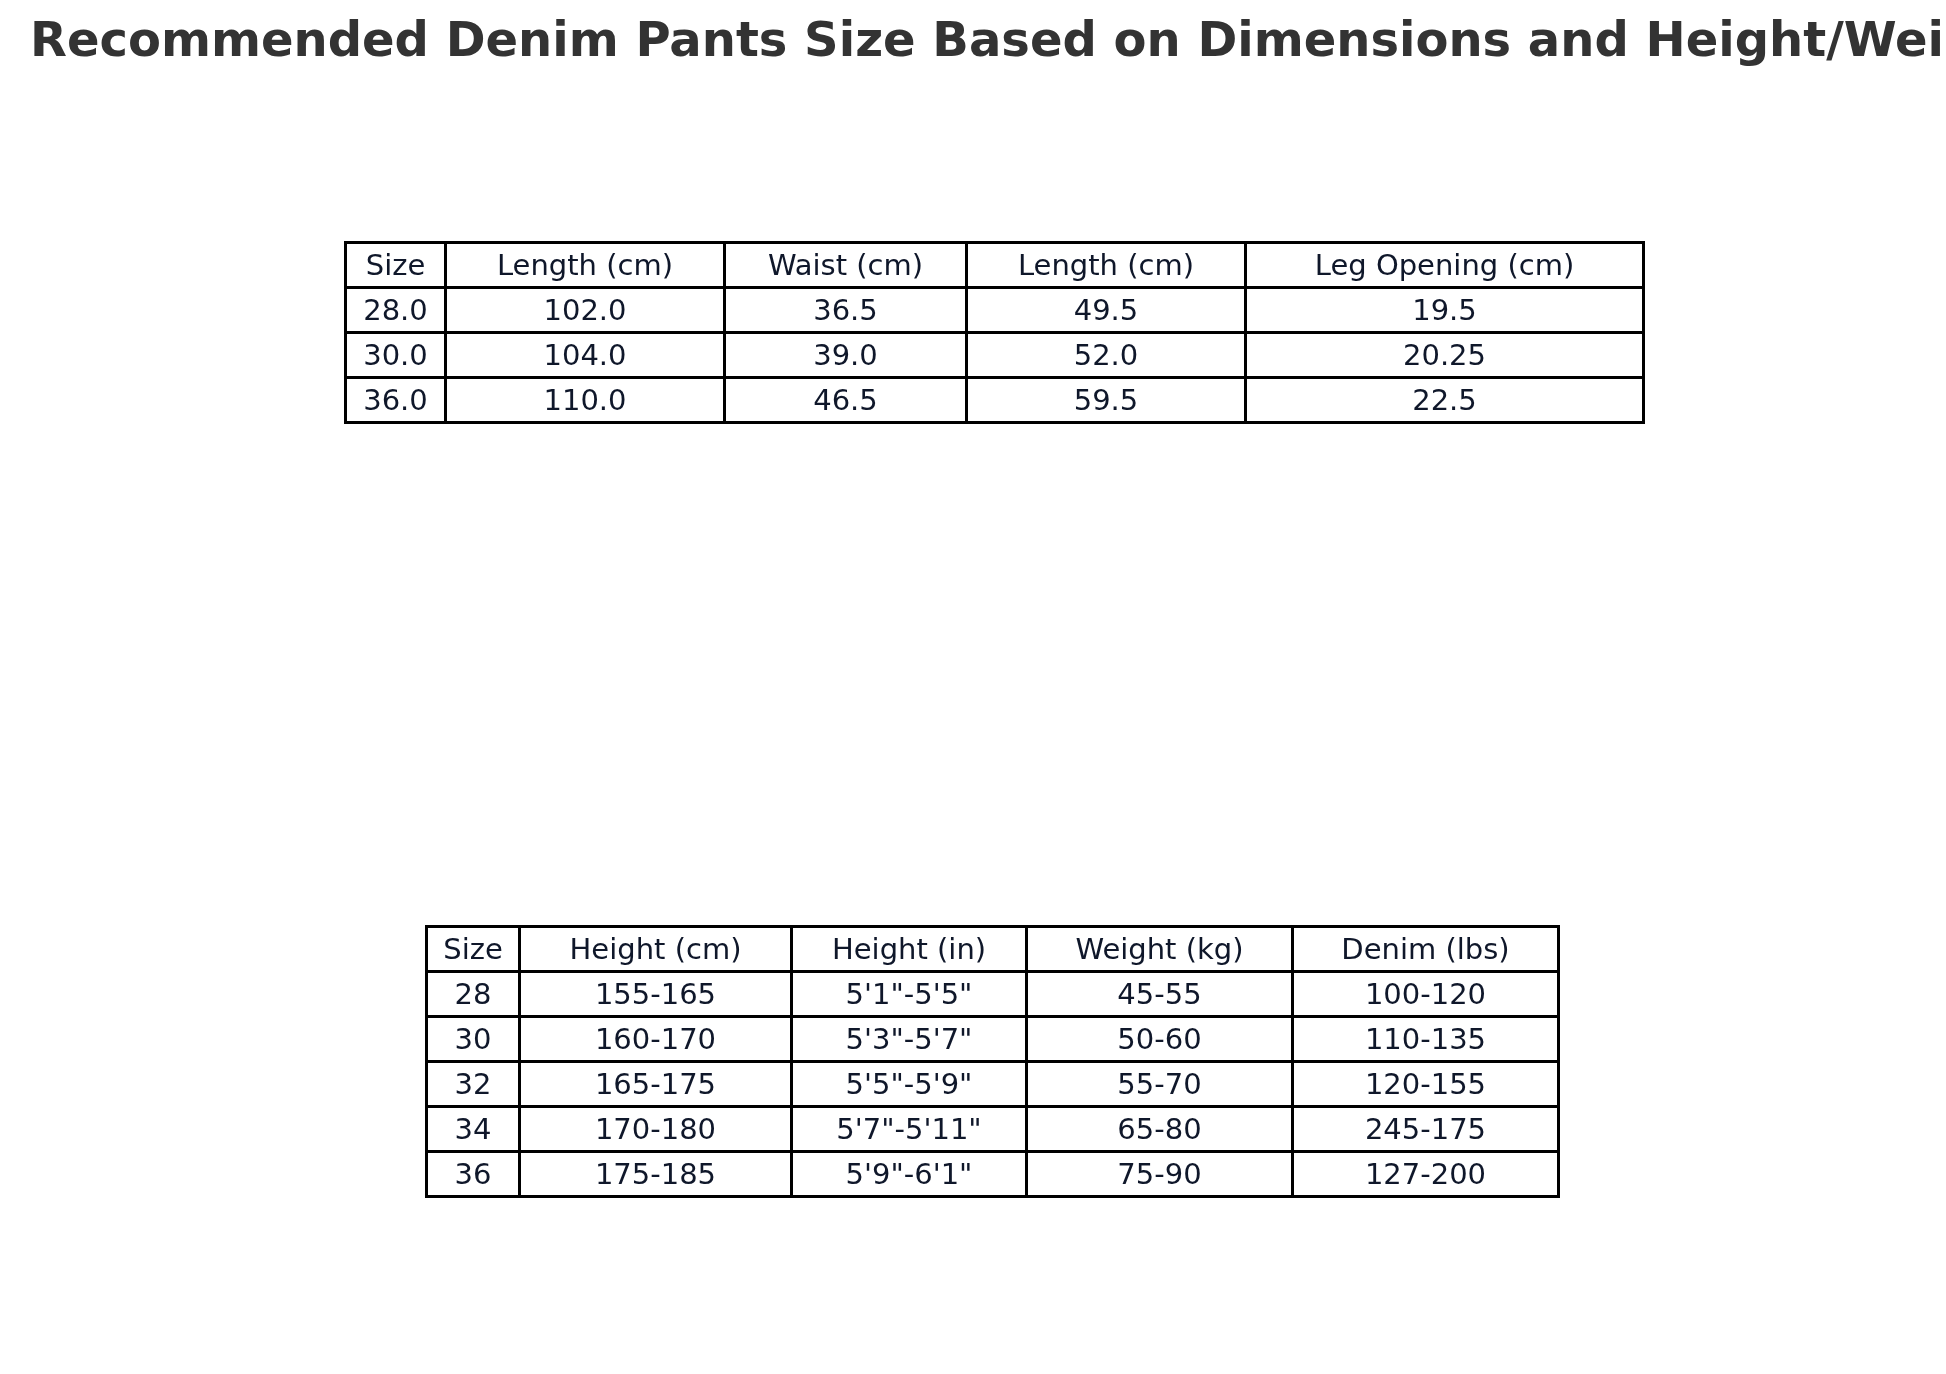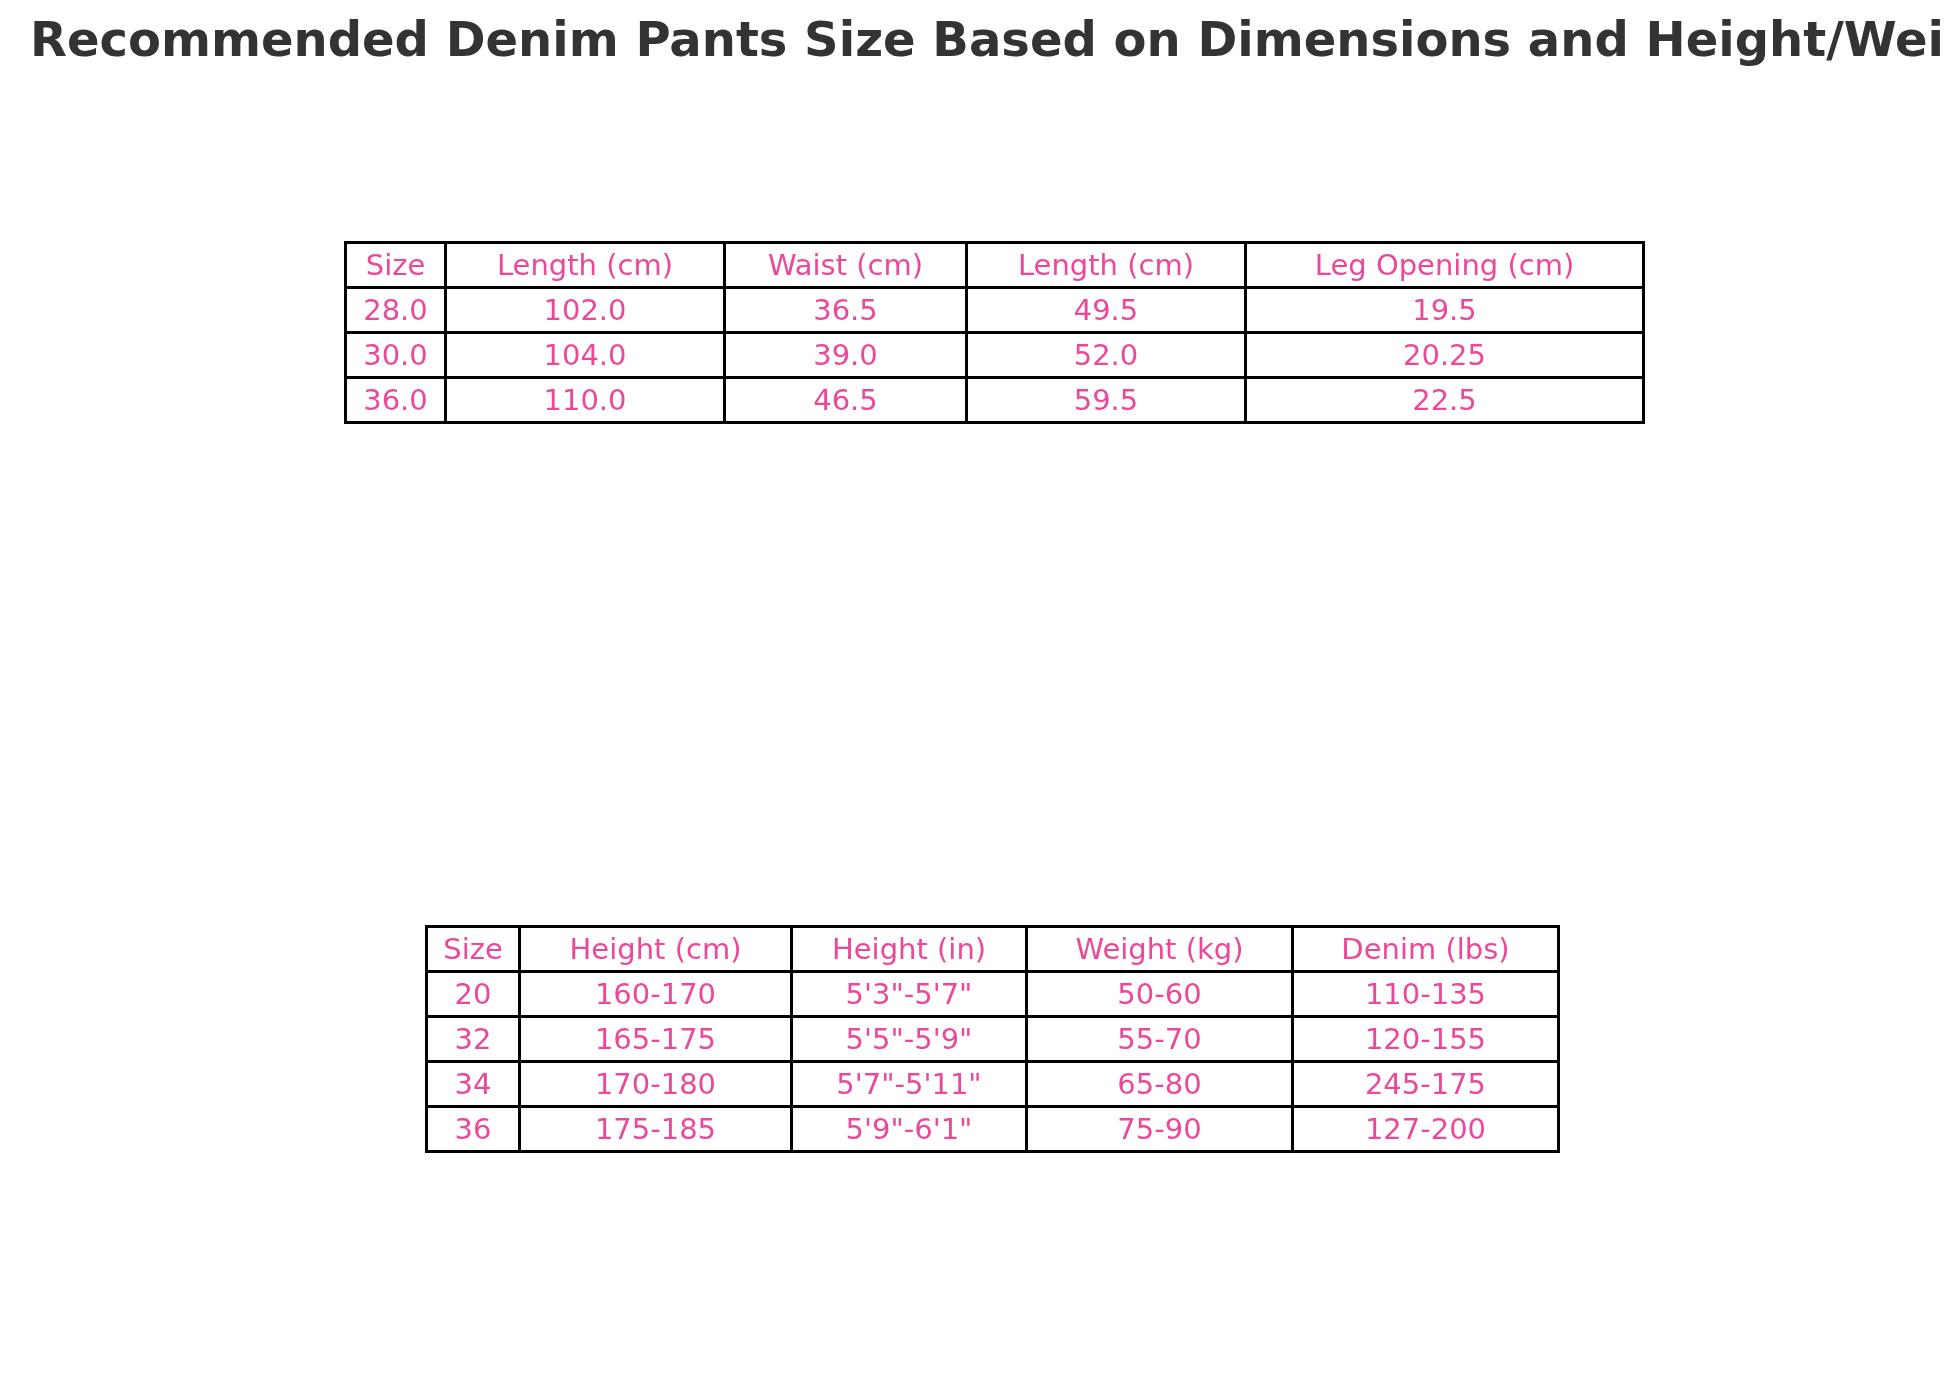--- a/index.html
+++ b/index.html
@@ -35,21 +35,21 @@
   table.data-table th,
   table.data-table td {
     border: 3px solid #000000;
     padding: 0 6px;
     height: 42px;
     line-height: 42px;
     text-align: center;
     vertical-align: middle;
     font-size: 29px;
     font-weight: normal;
-    color: #ec4899;
+    color: #0f172a;
     white-space: nowrap;
     overflow: hidden;
   }
   #table-dimensions {
     left: 344px;
     top: 241px;
   }
   #table-height-weight {
     left: 425px;
     top: 925px;
@@ -115,21 +115,28 @@
         <tr>
           <th>Size</th>
           <th>Height (cm)</th>
           <th>Height (in)</th>
           <th>Weight (kg)</th>
           <th>Denim (lbs)</th>
         </tr>
       </thead>
       <tbody>
         <tr>
-          <td>20</td>
+          <td>28</td>
+          <td>155-165</td>
+          <td>5'1"-5'5"</td>
+          <td>45-55</td>
+          <td>100-120</td>
+        </tr>
+        <tr>
+          <td>30</td>
           <td>160-170</td>
           <td>5'3"-5'7"</td>
           <td>50-60</td>
           <td>110-135</td>
         </tr>
         <tr>
           <td>32</td>
           <td>165-175</td>
           <td>5'5"-5'9"</td>
           <td>55-70</td>

